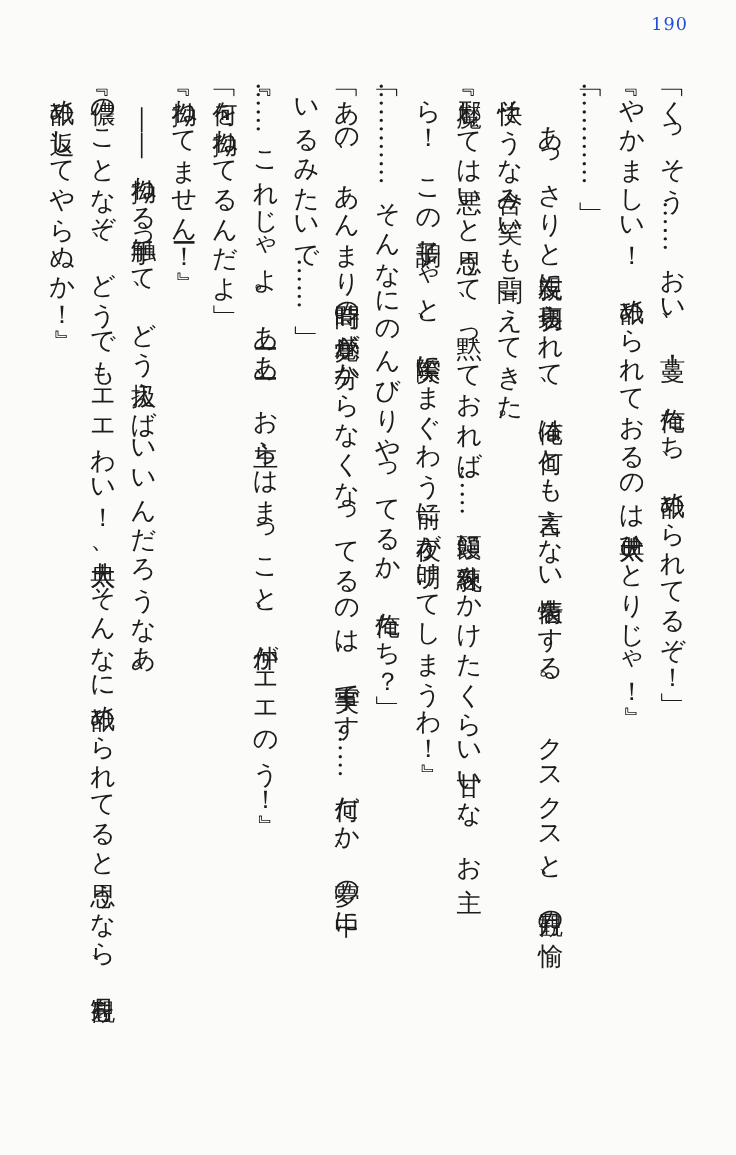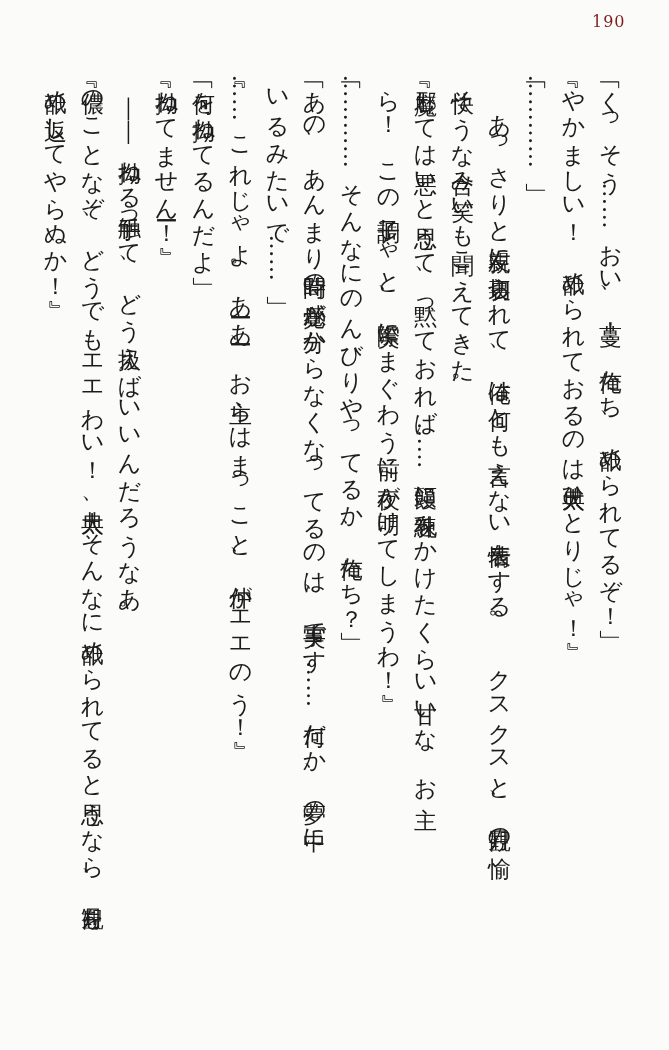--- a/index.html
+++ b/index.html
@@ -17,21 +17,21 @@
   .page {
     position: absolute;
     inset: 0;
   }
   .page-number {
     position: absolute;
     top: 12px;
     left: 592px;
     font-size: 16px;
     letter-spacing: 1px;
-    color: #7f1d1d;
+    color: #1d4ed8;
     font-family: "DejaVu Serif", "Liberation Serif", serif;
   }
   .text-block {
     position: absolute;
     top: 74px;
     right: 40px;
     height: 950px;
     width: 600px;
     writing-mode: vertical-rl;
     text-orientation: mixed;

